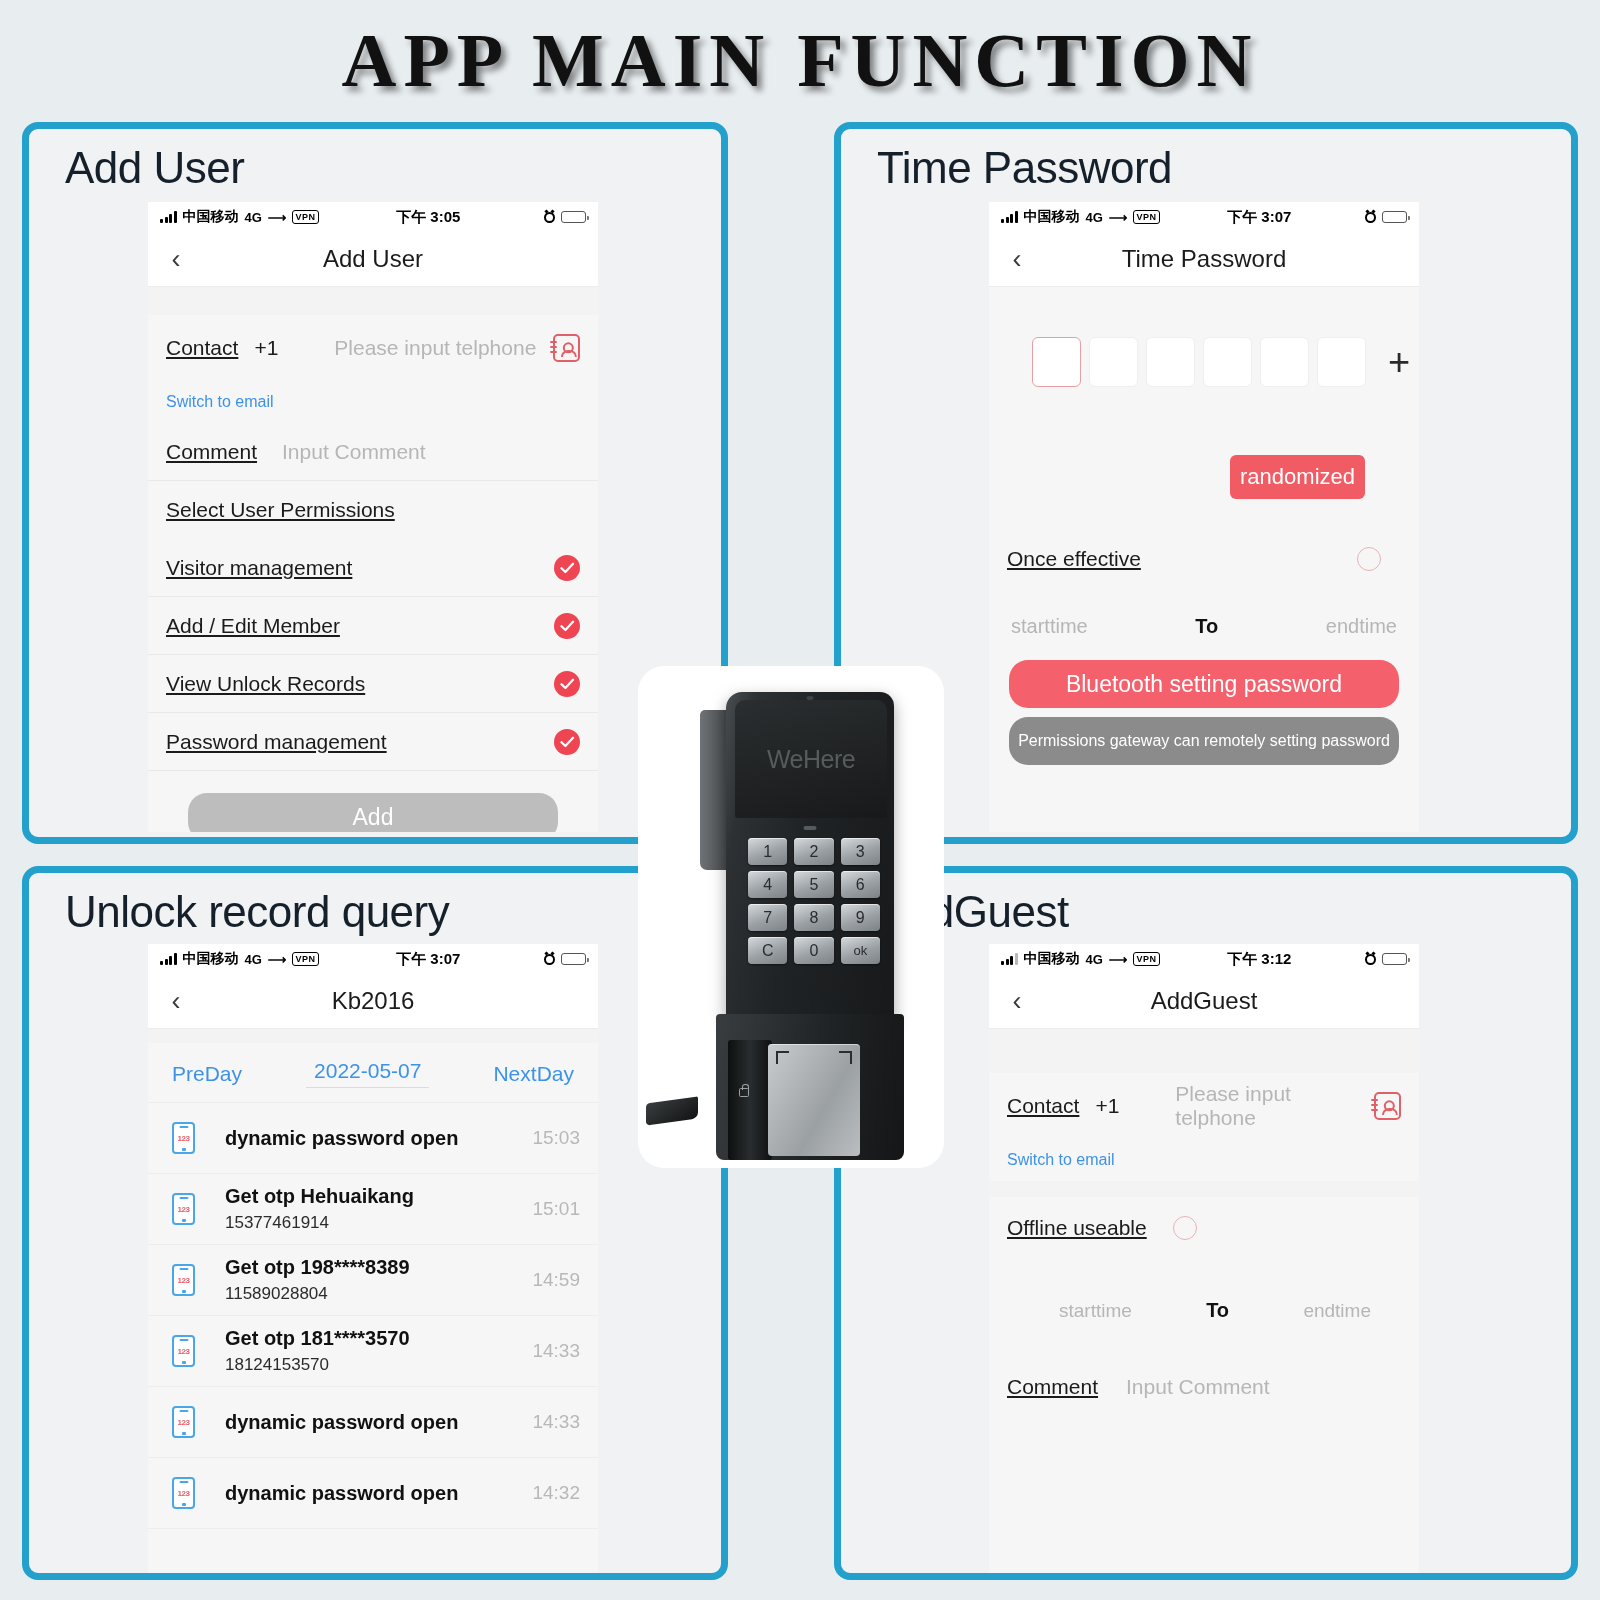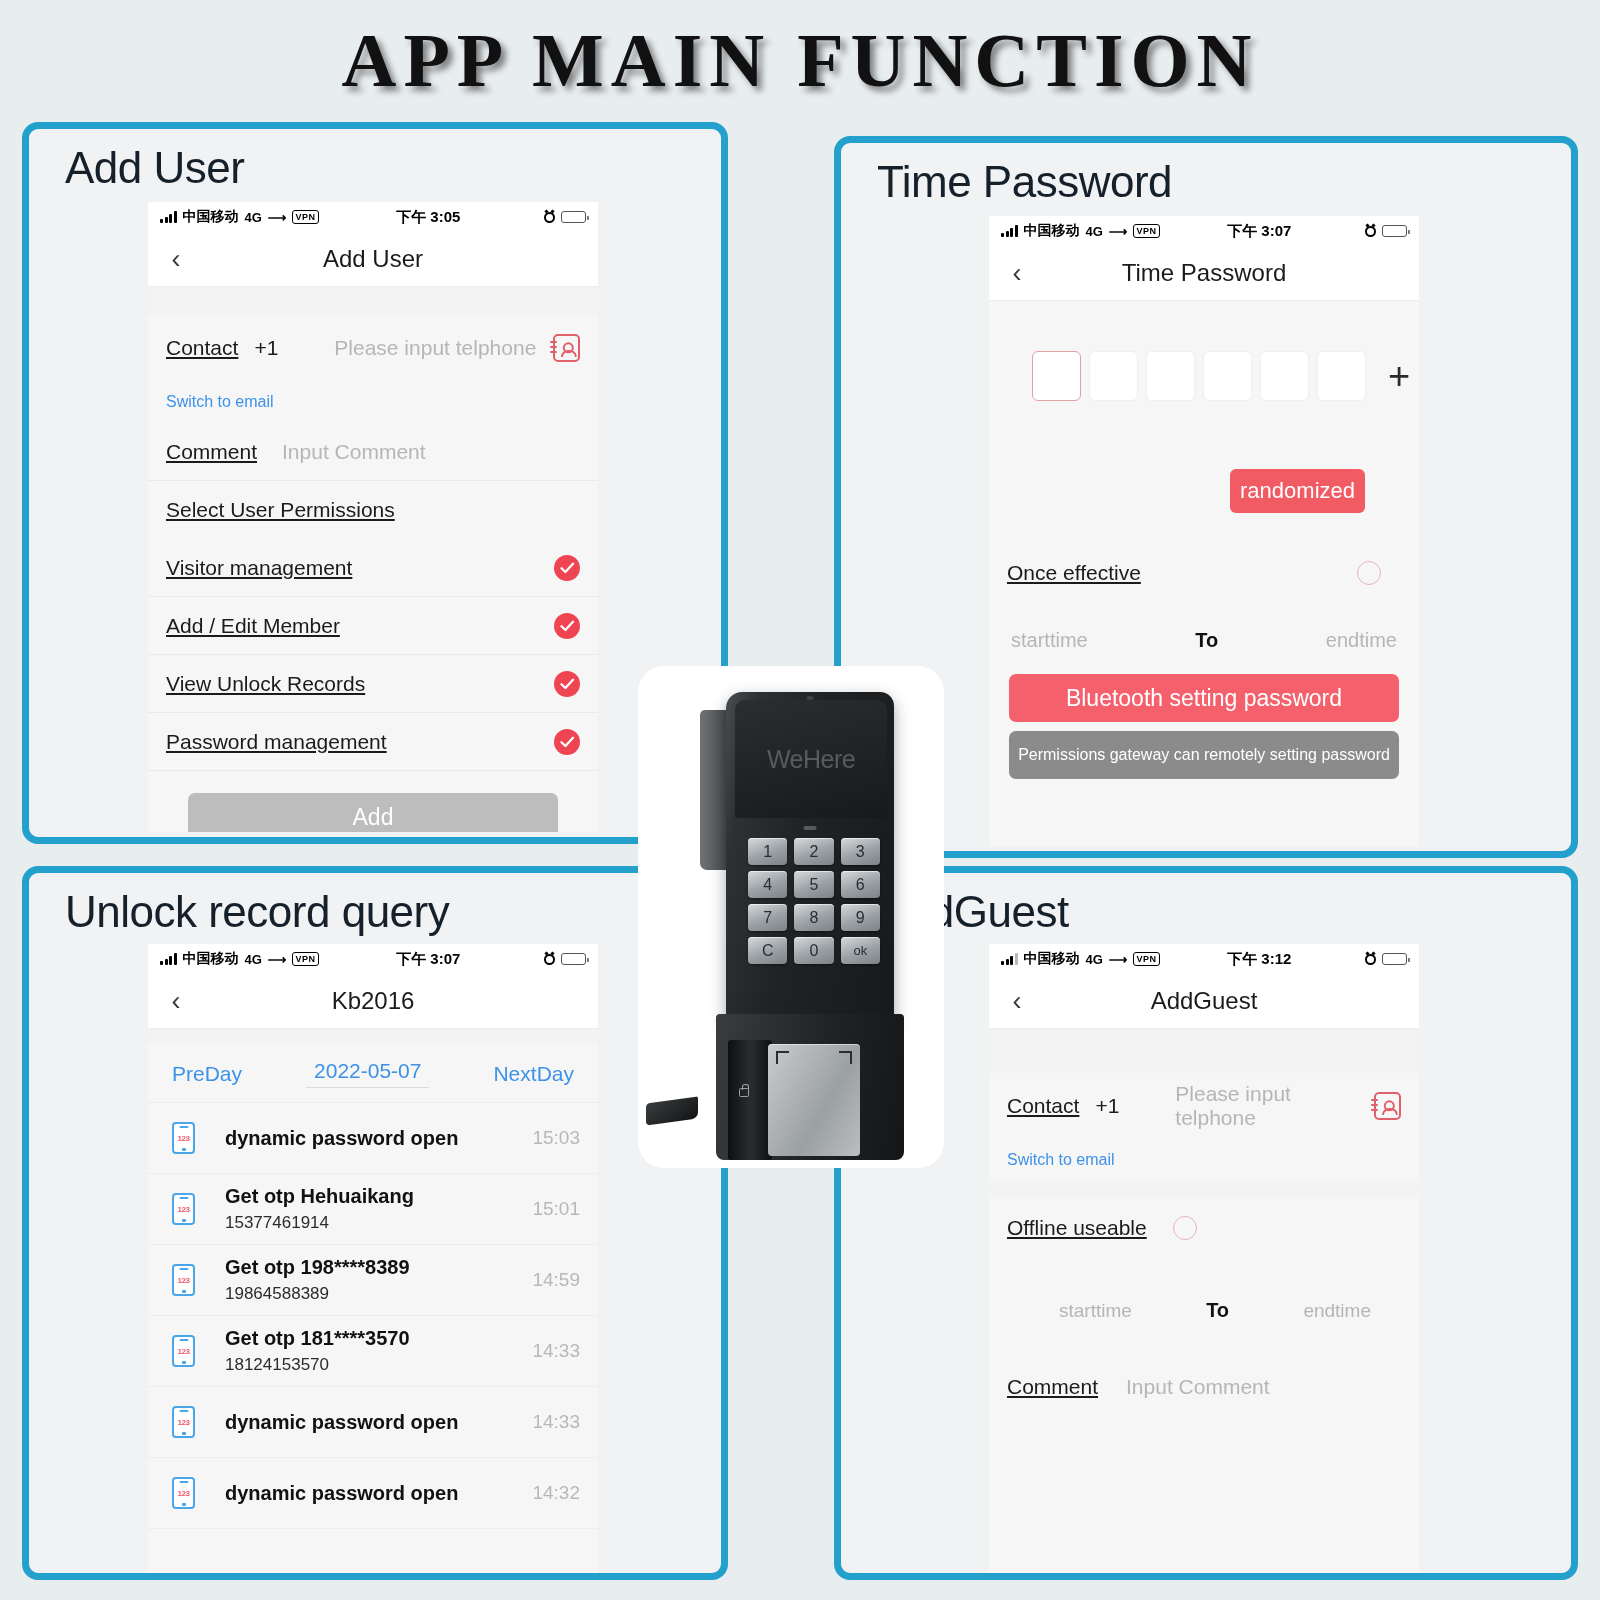--- a/index.html
+++ b/index.html
@@ -33,21 +33,21 @@
     width: 1556px; height: 1458px;
   }
   .panel {
     position: absolute;
     border: 7px solid #23a0cc;
     border-radius: 16px;
     background: #f0f2f3;
     overflow: hidden;
   }
   .panel.tl { left: 0;    top: 0;   width: 706px; height: 722px; }
-  .panel.tr { left: 812px; top: 14px;   width: 744px; height: 722px; }
+  .panel.tr { left: 812px; top: 0;   width: 744px; height: 722px; }
   .panel.bl { left: 0;    top: 744px; width: 706px; height: 714px; }
   .panel.br { left: 812px; top: 744px; width: 744px; height: 714px; }
 
   .panel-title {
     font-size: 44px;
     font-weight: 400;
     color: #15202b;
     padding: 14px 0 0 36px;
     letter-spacing: -0.5px;
     line-height: 1.15;
@@ -183,21 +183,21 @@
   .check {
     width: 26px; height: 26px; border-radius: 50%;
     background: #ef4452;
     display: flex; align-items: center; justify-content: center;
     flex: 0 0 auto;
   }
   .check svg { display: block; }
 
   .btn-wrap { padding: 22px 40px 0 40px; background: #f6f6f6; }
   .btn {
-    height: 48px; border-radius: 7px;
+    height: 48px; border-radius: 19px;
     display: flex; align-items: center; justify-content: center;
     font-size: 23px; color: #fff;
   }
   .btn.gray { background: #bdbdbd; }
   .btn.red  { background: #f4616d; }
   .btn.dgray{ background: #8b8b8b; font-size: 16px; }
 
   
   .pw-row { display: flex; align-items: center; gap: 8px; padding: 50px 0 0 43px; }
   .pw-box {
@@ -603,21 +603,21 @@
           </span>
           <span class="rec-time">15:01</span>
         </div>
 
         <div class="rec">
           <span class="rec-icon">
               <span class="num">123</span>
             </span>
           <span class="rec-txt">
             <span class="rec-title" style="display:block">Get otp 198****8389</span>
-            <span class="rec-sub" style="display:block">19864588389</span>
+            <span class="rec-sub" style="display:block">11589028804</span>
           </span>
           <span class="rec-time">14:59</span>
         </div>
 
         <div class="rec">
           <span class="rec-icon">
               <span class="num">123</span>
             </span>
           <span class="rec-txt">
             <span class="rec-title" style="display:block">Get otp 181****3570</span>

